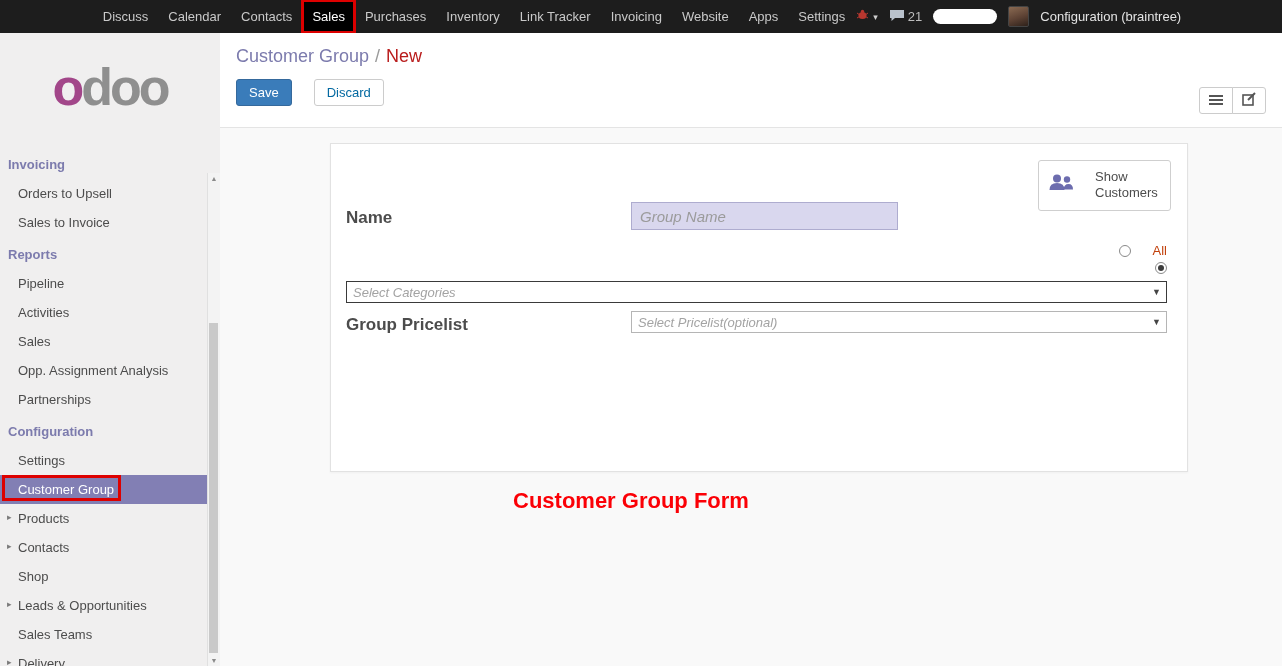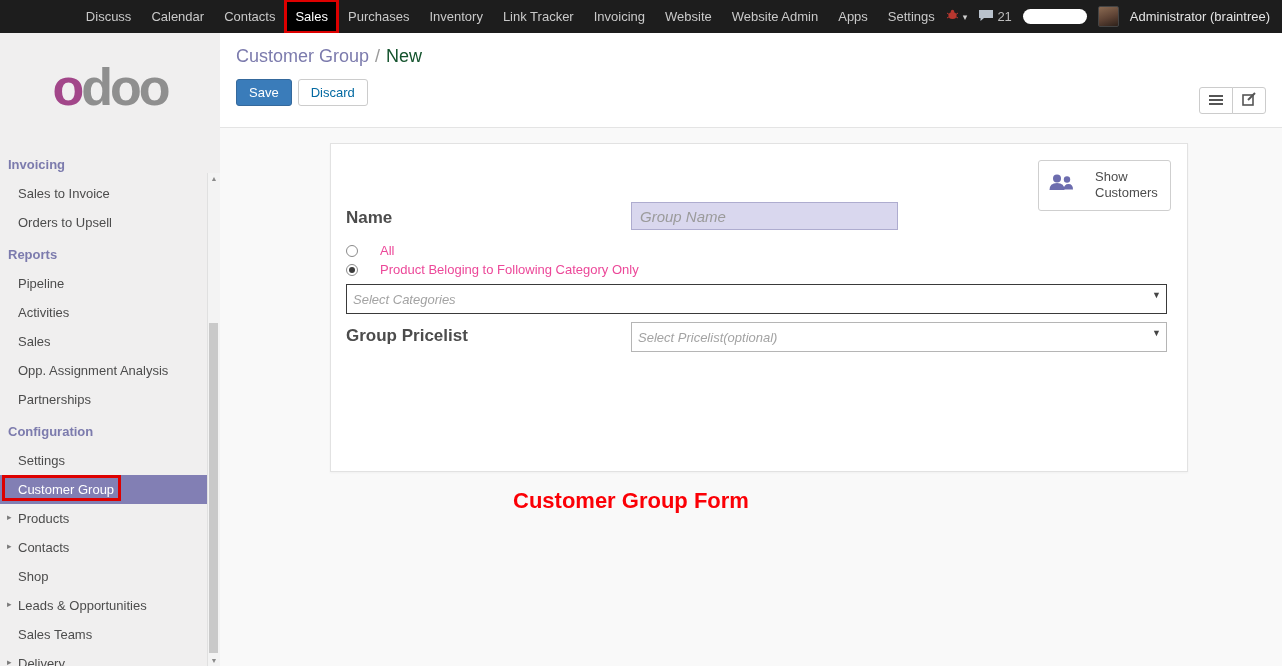--- a/index.html
+++ b/index.html
@@ -1,20 +1,20 @@
 <!DOCTYPE html>
 <html><head>
 <meta charset="utf-8">
 <style>
   * { margin:0; padding:0; box-sizing:border-box; }
   html,body { width:1282px; height:666px; overflow:hidden; }
   body { font-family:"Liberation Sans", sans-serif; background:#f9f9f9; position:relative; }
 
   
-  .topnav { height:33px; background:#1d1d1d; display:flex; align-items:stretch; justify-content:flex-end; color:#c9c9c9; font-size:13px; }
+  .topnav { height:33px; background:#1d1d1d; display:flex; align-items:stretch; justify-content:center; color:#c9c9c9; font-size:13px; }
   .nav-left { display:flex; align-items:stretch; padding-left:4px; }
   .nav-item { display:flex; align-items:center; padding:0 10px; cursor:pointer; white-space:nowrap; }
   .nav-item.active { background:#000; color:#fff; outline:3px solid #dd0000; outline-offset:-2px; }
   .nav-right { display:flex; align-items:center; gap:11px; padding-right:12px; }
   .systray-group { display:flex; align-items:center; gap:3px; cursor:pointer; }
   .caret { font-size:9px; color:#cfcfcf; }
   .chat-count { color:#bdbdbd; }
   .systray-pill { width:64px; height:15px; background:#fff; border-radius:8px; }
   .avatar { width:21px; height:21px; border-radius:2px; background:linear-gradient(160deg,#8a6a52 0%,#5d4234 55%,#2e211a 100%); border:1px solid #444; }
   .user-name { color:#e3e3e3; white-space:nowrap; }
@@ -40,46 +40,46 @@
   .sb-arrow.up { top:2px; }
   .sb-arrow.down { bottom:2px; }
   .sb-thumb { position:absolute; left:1px; right:2px; top:150px; bottom:13px; background:#c9c9c9; cursor:grab; }
 
   
   .main { flex:1; position:relative; background:#f9f9f9; }
   .control-panel { height:95px; background:#fff; border-bottom:1px solid #e4e4e4; padding:13px 16px 0 16px; position:relative; }
   .breadcrumb { font-size:18px; }
   .breadcrumb a { color:#7c7bad; text-decoration:none; cursor:pointer; }
   .breadcrumb .sep { color:#999; padding:0 6px; }
-  .breadcrumb .current { color:#14532d; }
-  .button-row { margin-top:12px; display:flex; gap:6px; }
+  .breadcrumb .current { color:#b91c1c; }
+  .button-row { margin-top:12px; display:flex; gap:22px; }
   .btn { font-size:13px; padding:5px 12px; border-radius:3px; cursor:pointer; border:1px solid transparent; }
   .btn-save { background:#3a7cba; border-color:#35699c; color:#fff; }
   .btn-discard { background:#fff; border-color:#ccc; color:#0369a1; }
   .view-switcher { position:absolute; right:16px; top:54px; display:flex; }
   .vs-btn { width:34px; height:27px; border:1px solid #ccc; background:#fff; display:flex; align-items:center; justify-content:center; cursor:pointer; }
   .vs-btn:first-child { border-radius:3px 0 0 3px; }
   .vs-btn:last-child { border-radius:0 3px 3px 0; margin-left:-1px; }
 
   
   .card { position:relative; margin:15px 0 0 110px; width:858px; height:329px; background:#fff; border:1px solid #e2e2e2; box-shadow:0 1px 2px rgba(0,0,0,0.04); padding:0 20px 0 15px; }
   .show-customers { position:absolute; top:16px; right:16px; width:133px; min-height:40px; background:#fff; border:1px solid #cfcfcf; border-radius:3px; display:flex; align-items:center; gap:20px; padding:8px 8px; cursor:pointer; }
   .show-customers .sc-label { font-size:13px; color:#4c4c4c; line-height:1.25; width:72px; }
 
   .form-area { margin-top:58px; }
   .frow { display:flex; align-items:flex-start; }
   .flabel { width:285px; flex:none; font-weight:bold; font-size:17px; color:#4c4c4c; padding-top:6px; white-space:nowrap; }
   .fvalue { flex:1; min-width:0; }
   .frow-name { margin-bottom:13px; }
   .name-input { width:267px; height:28px; background:#d9d7ee; border:1px solid #aeaccf; border-radius:0; padding:2px 8px; font-size:15px; font-family:"Liberation Sans",sans-serif; color:#333; }
   .name-input::placeholder { color:#9b9b9b; font-style:italic; }
-  .radio-row { display:flex; align-items:center; gap:22px; font-size:13px; color:#ec4899; margin-bottom:4px; cursor:pointer; }
+  .radio-row { display:flex; align-items:center; gap:22px; font-size:13px; color:#c2410c; margin-bottom:4px; cursor:pointer;justify-content:flex-end; }
   .radio { width:12px; height:12px; border:1px solid #8a8a8a; border-radius:50%; background:#fff; position:relative; flex:none; }
   .radio.checked::after { content:""; position:absolute; left:2px; top:2px; width:6px; height:6px; border-radius:50%; background:#3c3c3c; }
-  .fselect { position:relative; height:30px; background:#fff; font-size:13px; font-style:italic; color:#a3a3a3; display:flex; align-items:center; padding:0 20px 0 6px; cursor:pointer; white-space:nowrap; overflow:hidden; }
+  .fselect { position:relative; height:22px; background:#fff; font-size:13px; font-style:italic; color:#a3a3a3; display:flex; align-items:center; padding:0 20px 0 6px; cursor:pointer; white-space:nowrap; overflow:hidden; }
   .fselect .sel-caret { position:absolute; right:5px; top:5px; font-size:9px; font-style:normal; color:#444; }
   .select-categories { border:1px solid #3a3a3a; margin-top:7px; margin-bottom:8px; }
   .select-pricelist { border:1px solid #b5b5b5; }
   .frow-pricelist .flabel { padding-top:4px; }
 
   
   .annotation { position:absolute; left:513px; top:488px; font-size:22px; font-weight:bold; color:#fb0006; white-space:nowrap; }
 </style>
 </head>
 <body>
@@ -88,21 +88,20 @@
   <div class="nav-left">
     <div class="nav-item">Discuss</div>
     <div class="nav-item">Calendar</div>
     <div class="nav-item">Contacts</div>
     <div class="nav-item active">Sales</div>
     <div class="nav-item">Purchases</div>
     <div class="nav-item">Inventory</div>
     <div class="nav-item">Link Tracker</div>
     <div class="nav-item">Invoicing</div>
     <div class="nav-item">Website</div>
-    <div class="nav-item">Website Admin</div>
     <div class="nav-item">Apps</div>
     <div class="nav-item">Settings</div>
   </div>
   <div class="nav-right">
     <div class="systray-group">
       <span>
         <svg width="15" height="12" viewBox="0 0 15 12">
             <ellipse cx="7.5" cy="6.5" rx="4" ry="3.6" fill="#b8372f"></ellipse>
             <circle cx="7.5" cy="2.4" r="1.7" fill="#b8372f"></circle>
             <line x1="2" y1="4" x2="4" y2="5.4" stroke="#b8372f" stroke-width="1"></line>
@@ -116,35 +115,35 @@
     <div class="systray-group">
       <span>
         <svg width="16" height="13" viewBox="0 0 16 13">
             <path d="M1 1 h14 v8 h-9 l-3.5 3 v-3 h-1.5 z" fill="#b9c2cc"></path>
           </svg>
       </span>
       <span class="chat-count">21</span>
     </div>
     <div class="systray-pill"></div>
     <div class="avatar"></div>
-    <div class="user-name">Administrator (braintree)</div>
+    <div class="user-name">Configuration (braintree)</div>
   </div>
 </div>
 
 <div class="app">
 
   <div class="sidebar">
     <div class="logo-area">
       <div class="logo"><span class="logo-accent">o</span><span>doo</span></div>
     </div>
 
     <div class="menu">
       <div class="section-title">Invoicing</div>
+      <div class="item">Orders to Upsell</div>
       <div class="item">Sales to Invoice</div>
-      <div class="item">Orders to Upsell</div>
 
       <div class="section-title">Reports</div>
       <div class="item">Pipeline</div>
       <div class="item">Activities</div>
       <div class="item">Sales</div>
       <div class="item">Opp. Assignment Analysis</div>
       <div class="item">Partnerships</div>
 
       <div class="section-title">Configuration</div>
       <div class="item">Settings</div>
@@ -219,21 +218,20 @@
         </div>
 
         <div class="frow frow-visible">
           <div class="fvalue">
             <div class="radio-row">
               <span class="radio"></span>
               <span>All</span>
             </div>
             <div class="radio-row">
               <span class="radio checked"></span>
-              <span>Product Beloging to Following Category Only</span>
             </div>
             <div class="fselect select-categories">
               <span>Select Categories</span>
               <span class="sel-caret">▼</span>
             </div>
           </div>
         </div>
 
         <div class="frow frow-pricelist">
           <div class="flabel">Group Pricelist</div>

